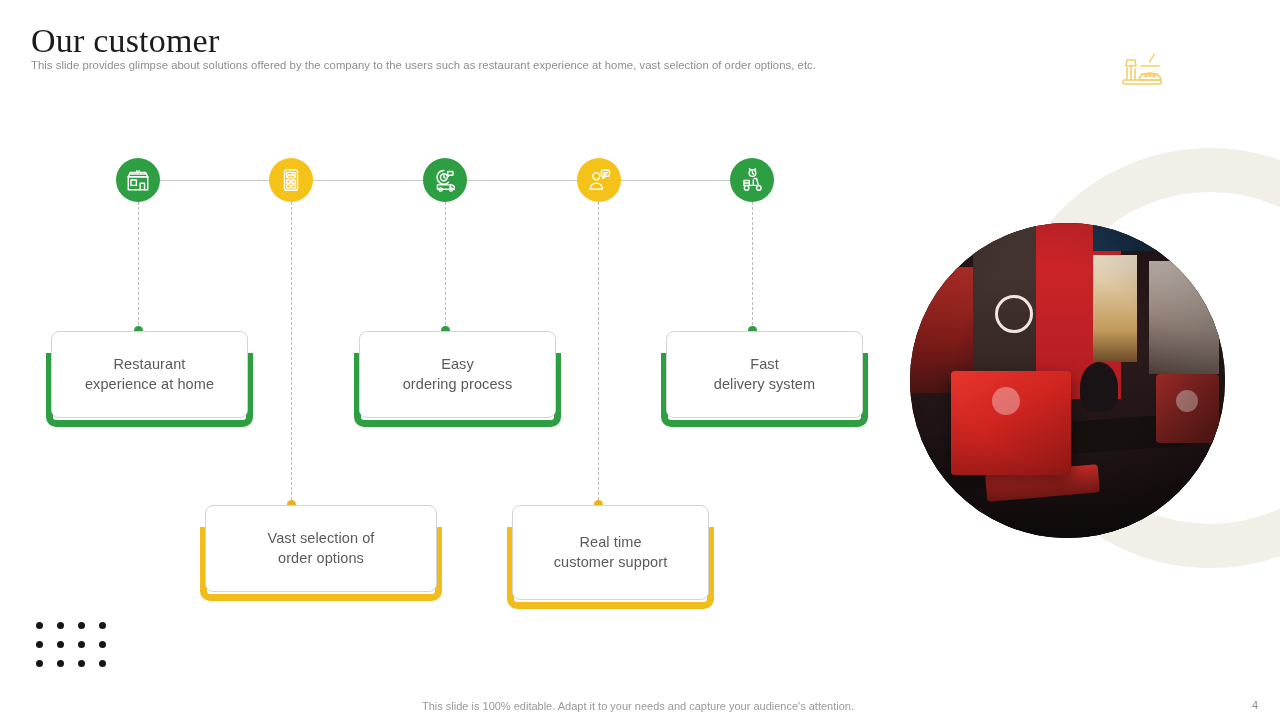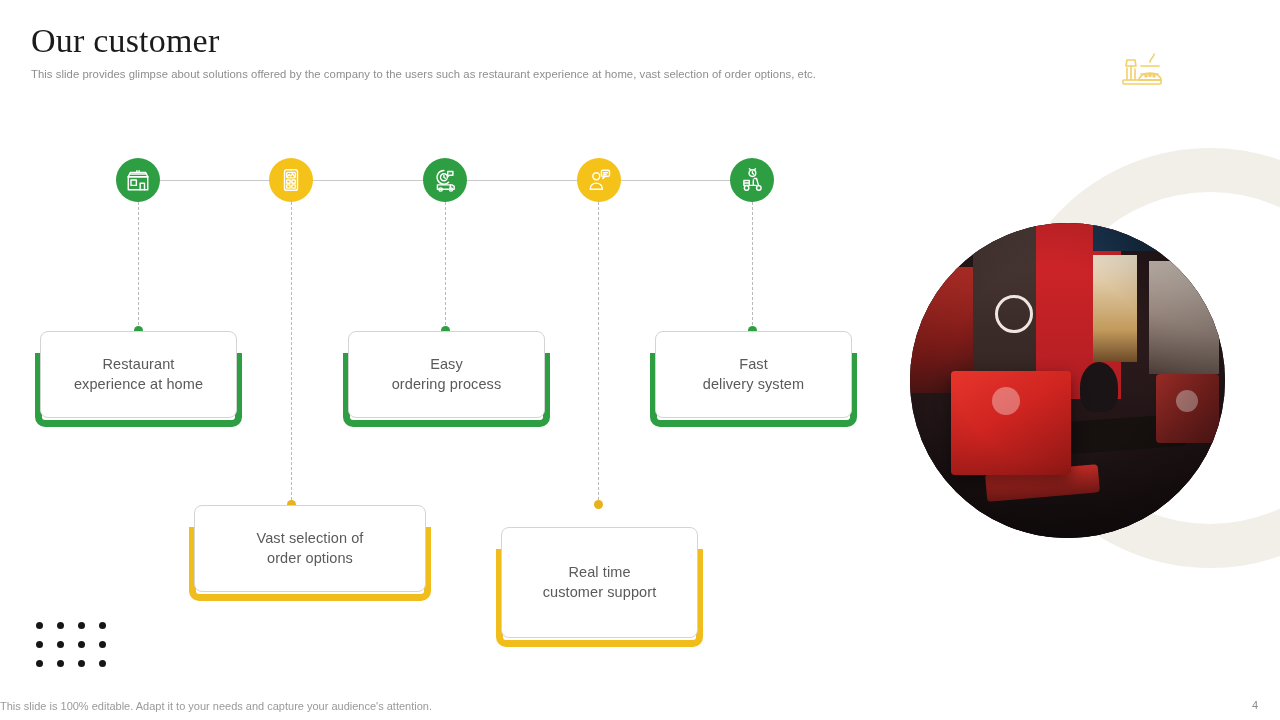--- a/index.html
+++ b/index.html
@@ -25,21 +25,20 @@
   .header { position:absolute; left:31px; top:22px; z-index:5; }
   .page-title {
     font-family:"Liberation Serif", serif;
     font-size:34px;
     font-weight:400;
     color:#1b1b1b;
     letter-spacing:.2px;
     line-height:1.1;
   }
   .page-subtitle {
-    margin-top:9px;
     font-size:11.3px;
     color:#8e8e8e;
     letter-spacing:.05px;
     white-space:nowrap;
   }
 
   
   .brand-logo {
     position:absolute; right:113px; top:42px;
     width:50px; height:48px; z-index:5;
@@ -78,20 +77,21 @@
     width:9px; height:9px; border-radius:50%;
     z-index:6;
   }
   .end-dot.green { background:#2e9e42; }
   .end-dot.yellow { background:#e8b21a; }
 
   
   .card {
     position:absolute;
     z-index:5;
+    margin-left:11px;
   }
   .card-accent {
     position:absolute;
     left:0; top:22px;
     width:100%; height:calc(100% - 22px);
     border-radius:0 0 10px 10px;
     border-left:7px solid;
     border-right:7px solid;
     border-bottom:7px solid;
   }
@@ -213,20 +213,21 @@
   }
   .dots-grid i {
     width:7px; height:7px; border-radius:50%;
     background:#161616; display:block;
   }
 
   
   .footer-note {
     position:absolute;
     left:0; right:4px; top:700px;
+    text-align:center;
     font-size:11px;
     color:#9a9a9a;
     z-index:5;
   }
   .page-number {
     position:absolute;
     right:22px; top:699px;
     font-size:11px;
     color:#8c8c8c;
     z-index:5;
@@ -368,21 +369,21 @@
   </div>
 
   <div class="card" style="left:189px; top:505px; width:242px; height:96px">
     <div class="card-accent yellow"></div>
     <div class="card-face">
       <div class="card-text">Vast selection of
 order options</div>
     </div>
   </div>
 
-  <div class="card" style="left:496px; top:527px; width:207px; height:120px">
+  <div class="card" style="left:496px; top:505px; width:207px; height:104px">
     <div class="card-accent yellow"></div>
     <div class="card-face">
       <div class="card-text">Real time
 customer support</div>
     </div>
   </div>
 
   <div class="photo-circle">
     <div class="photo-inner">
       <div class="ph-bg"></div>

